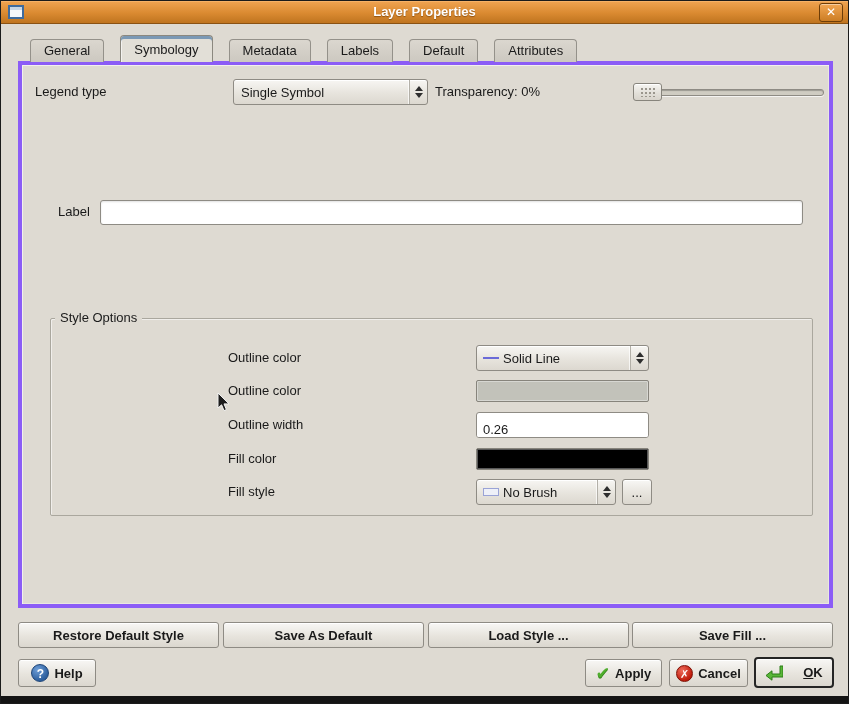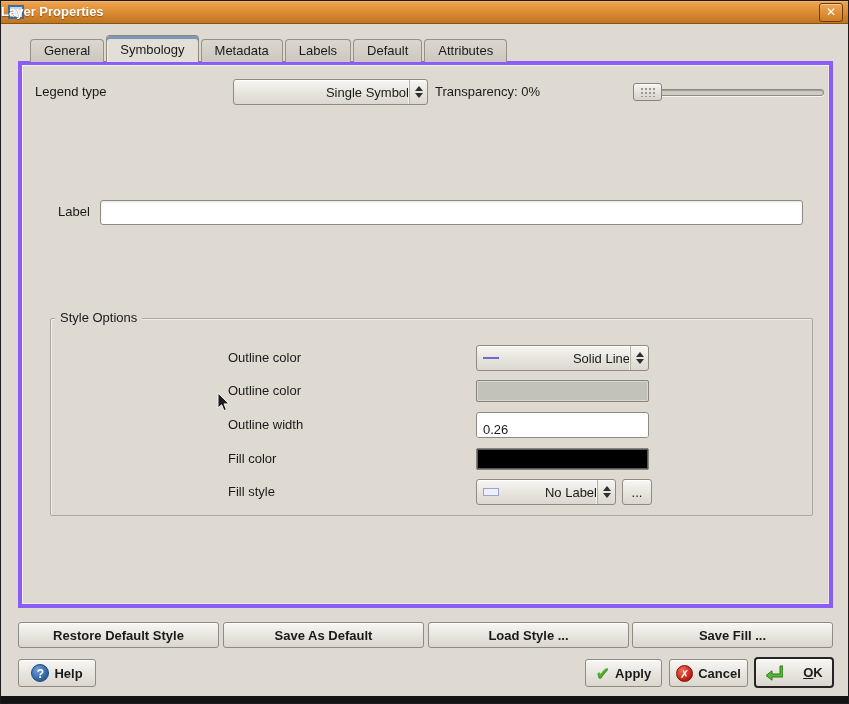--- a/index.html
+++ b/index.html
@@ -16,36 +16,36 @@
     position:absolute; left:0; top:0; right:0; height:23px;
     background:linear-gradient(#f0a452,#da8a31 55%,#bf741f);
     border-bottom:1px solid #8a5213;
     box-shadow:inset 0 1px 0 #f6b267;
   }
   .win-icon {
     position:absolute; left:7px; top:4px; width:16px; height:14px;
     background:#f6f8fb; border:2px solid #3f6b9d; box-shadow:inset 0 3px 0 #c7d6e6;
   }
   .title-text {
-    position:absolute; left:0; right:0; top:3px; text-align:left;
+    position:absolute; left:0; right:0; top:3px; text-align:center;
     color:#ffffff; font-weight:bold; text-shadow:0 1px 1px rgba(90,45,0,.55);
   }
   .close-btn {
     position:absolute; right:5px; top:2px; width:24px; height:19px;
     border:1px solid #6e3d07; border-radius:3px;
     background:linear-gradient(#f3a753,#cc7d24);
     box-shadow:inset 0 1px 0 rgba(255,255,255,.45);
     color:#fff; font-weight:bold; font-size:12px; line-height:17px; text-align:center;
     cursor:default;
   }
 
   
   .tabbar { position:absolute; left:29px; top:34px; height:27px; display:flex; align-items:flex-end; z-index:3; }
   .tab {
-    height:23px; padding:0 13px; line-height:22px; margin-right:2px;
+    height:23px; padding:0 13px; line-height:22px; margin-right:16px;
     background:linear-gradient(#dbd7cf,#ccc8c0);
     border:1px solid #94918a; border-bottom:none; border-radius:4px 4px 0 0;
     white-space:nowrap; cursor:default;
   }
   .tab.active {
     height:27px; line-height:27px; background:#e2dfd7; border-color:#8b887f;
     position:relative; z-index:4;
     box-shadow:inset 0 3px 0 #7b99b5, inset 1px 0 0 rgba(255,255,255,.6);
   }
 
@@ -55,21 +55,21 @@
     background:#dedad2; border:4px solid #8b5cf6;
     box-shadow:inset 1px 1px 0 rgba(255,255,255,.6), inset -1px -1px 0 rgba(255,255,255,.35);
   }
   .lbl { position:absolute; white-space:nowrap; }
 
   
   .combo {
     position:absolute; display:flex; align-items:center; height:26px;
     background:linear-gradient(#f7f6f3,#e7e4dd 55%,#dcd8d0);
     border:1px solid #8e8b84; border-radius:3px;
-    box-shadow:inset 0 1px 0 #fff; cursor:default;text-align:right;
+    box-shadow:inset 0 1px 0 #fff; cursor:default;
   }
   .combo .combo-text { flex:1; padding-left:7px; overflow:hidden; white-space:nowrap; }
   .combo .combo-arrows {
     width:18px; align-self:stretch; display:flex; flex-direction:column;
     align-items:center; justify-content:center; gap:2px;
     border-left:1px solid #b3b0a8; box-shadow:-1px 0 0 rgba(255,255,255,.7);
   }
   .tri-up { width:0; height:0; border-left:4px solid transparent; border-right:4px solid transparent; border-bottom:5px solid #2e2e2e; }
   .tri-down { width:0; height:0; border-left:4px solid transparent; border-right:4px solid transparent; border-top:5px solid #2e2e2e; }
 
@@ -219,21 +219,21 @@
         <input value="0.26" style="">
 
       </div>
 
       <div class="lbl" style="left:177px; top:132px;">Fill color</div>
       <div class="swatch-btn" style="left: 425px; top: 129px; width: 173px; background: rgb(0, 0, 0);"></div>
 
       <div class="lbl" style="left:177px; top:165px;">Fill style</div>
       <div class="combo" style="left:425px; top:160px; width:140px;">
         <span class="rect-swatch"></span>
-        <span class="combo-text" style="padding-left:4px;">No Label</span>
+        <span class="combo-text" style="padding-left:4px;">No Brush</span>
         <span class="combo-arrows">
             <span class="tri-up"></span>
             <span class="tri-down"></span>
           </span>
       </div>
       <div class="btn small-ellipsis" style="left:571px; top:160px; width:30px; height:26px;">
         <span>...</span>
       </div>
     </div>
   </div>

